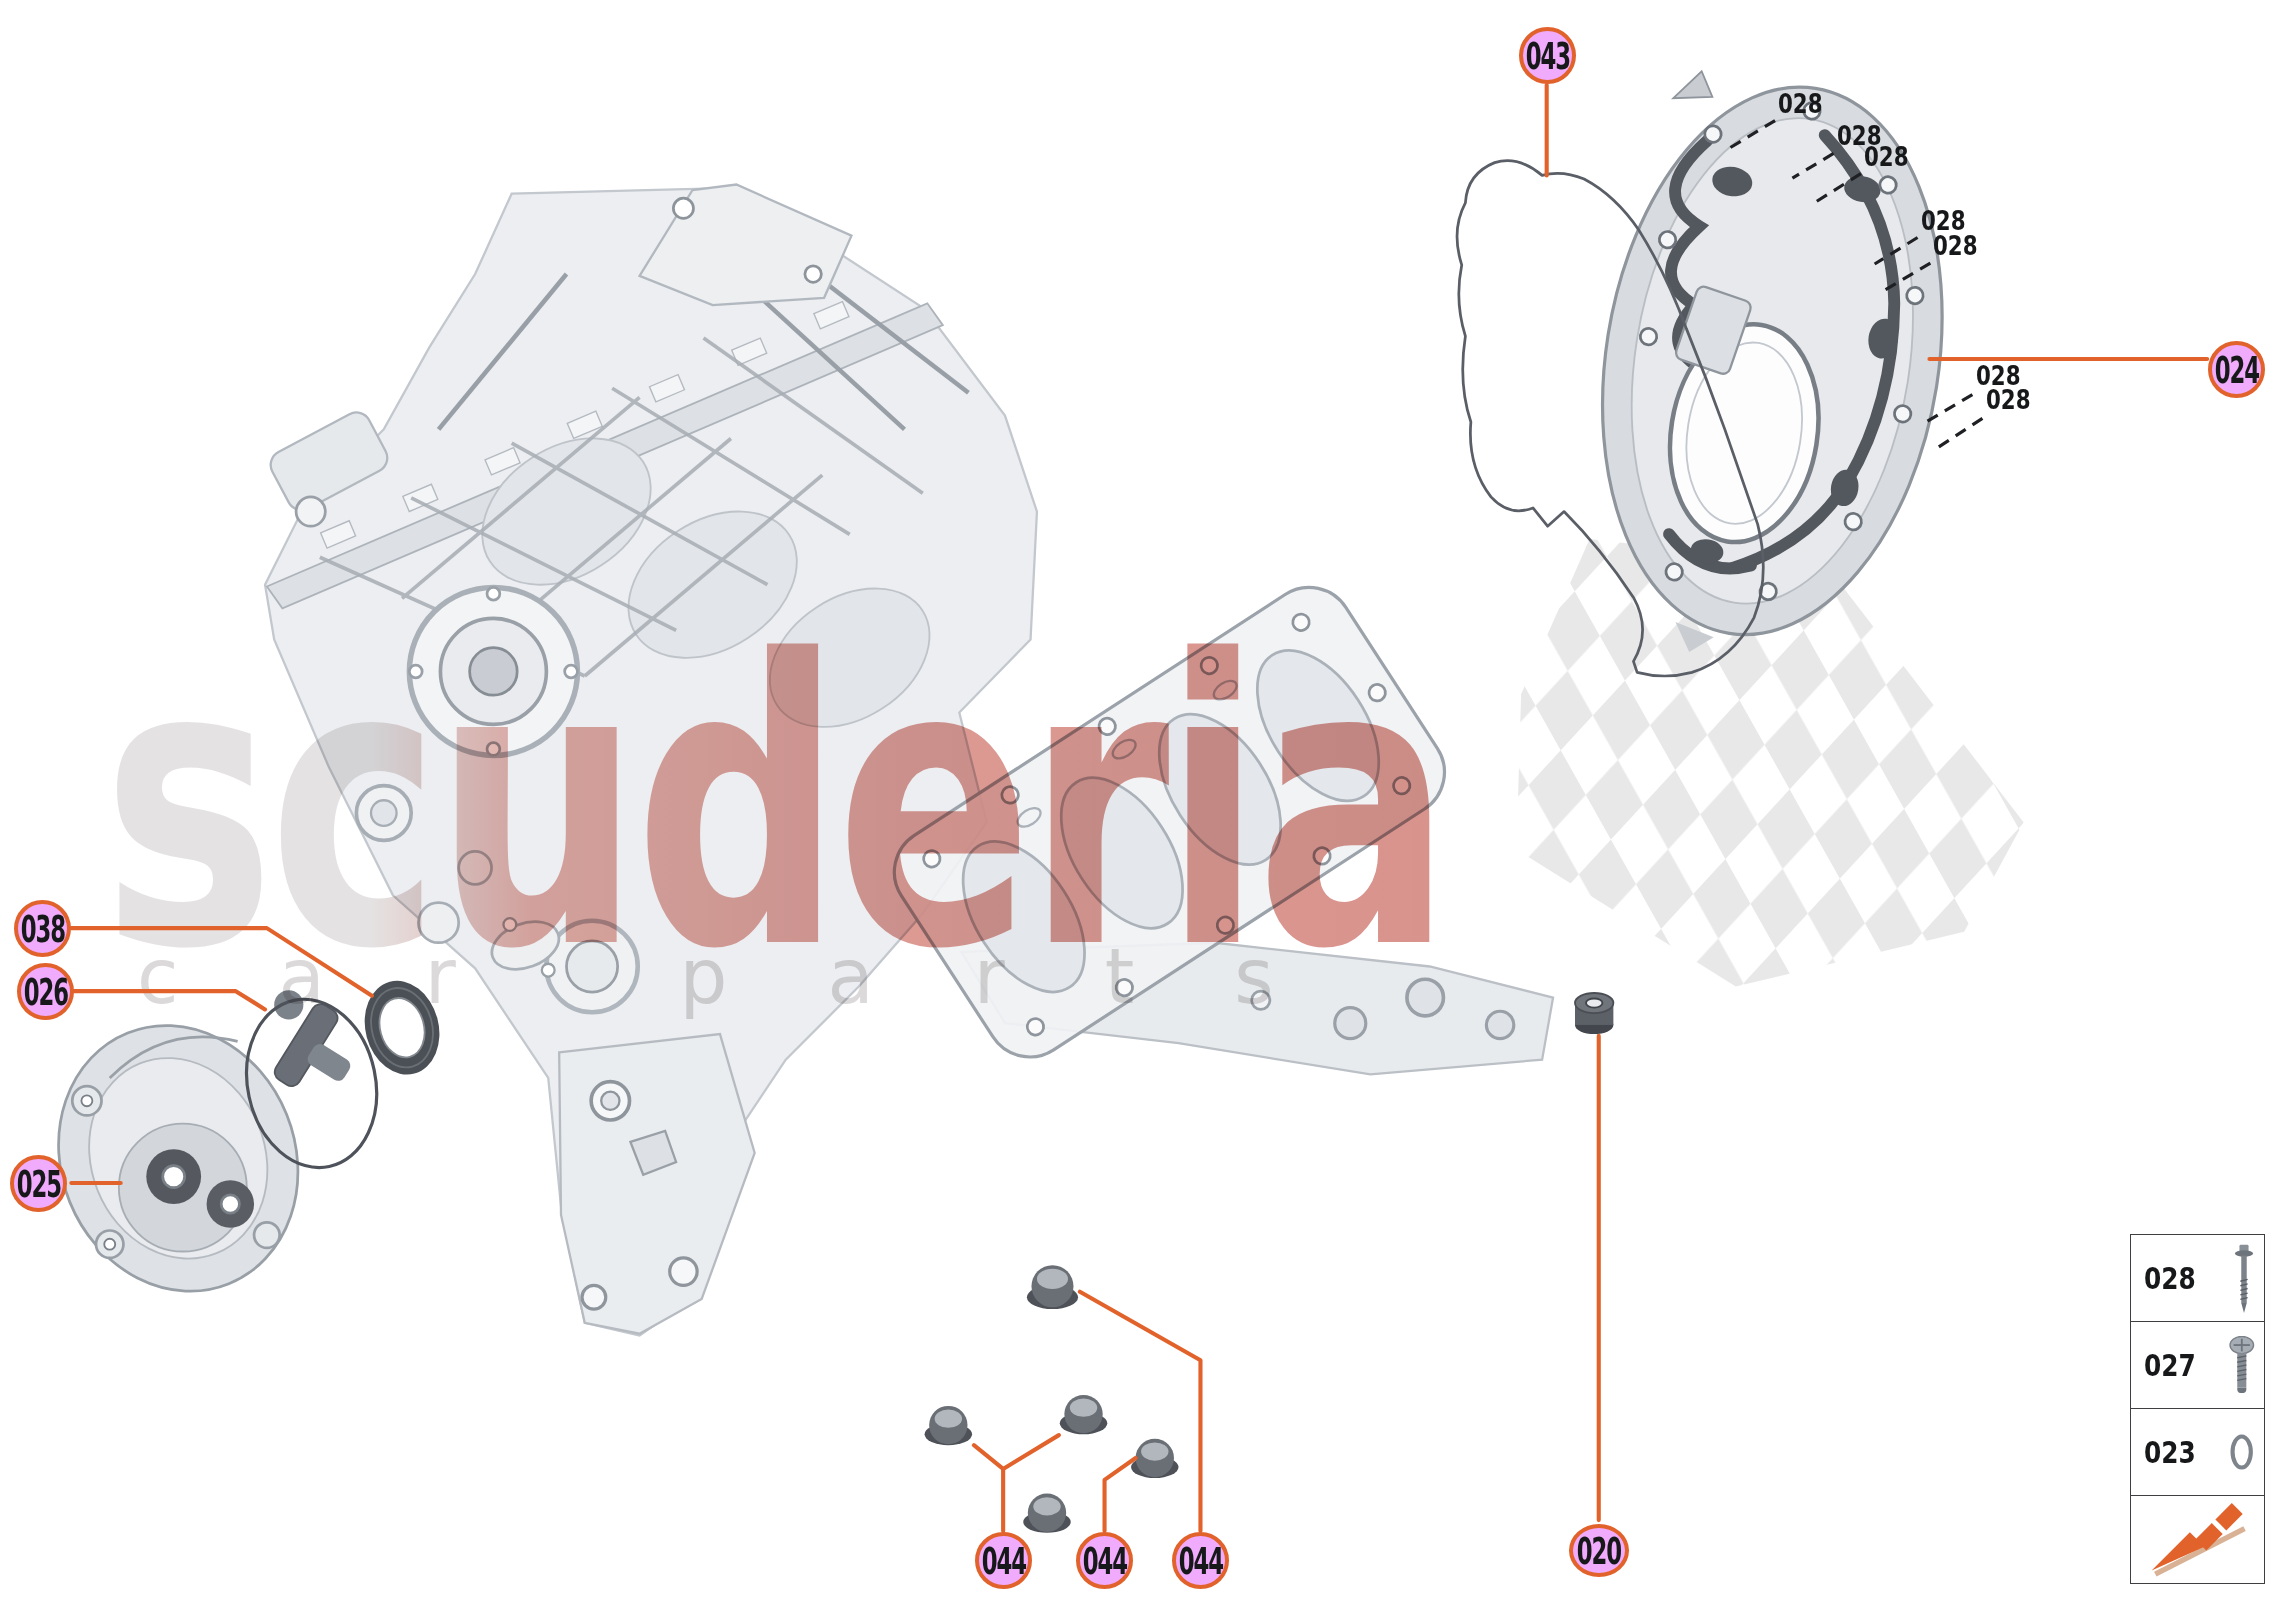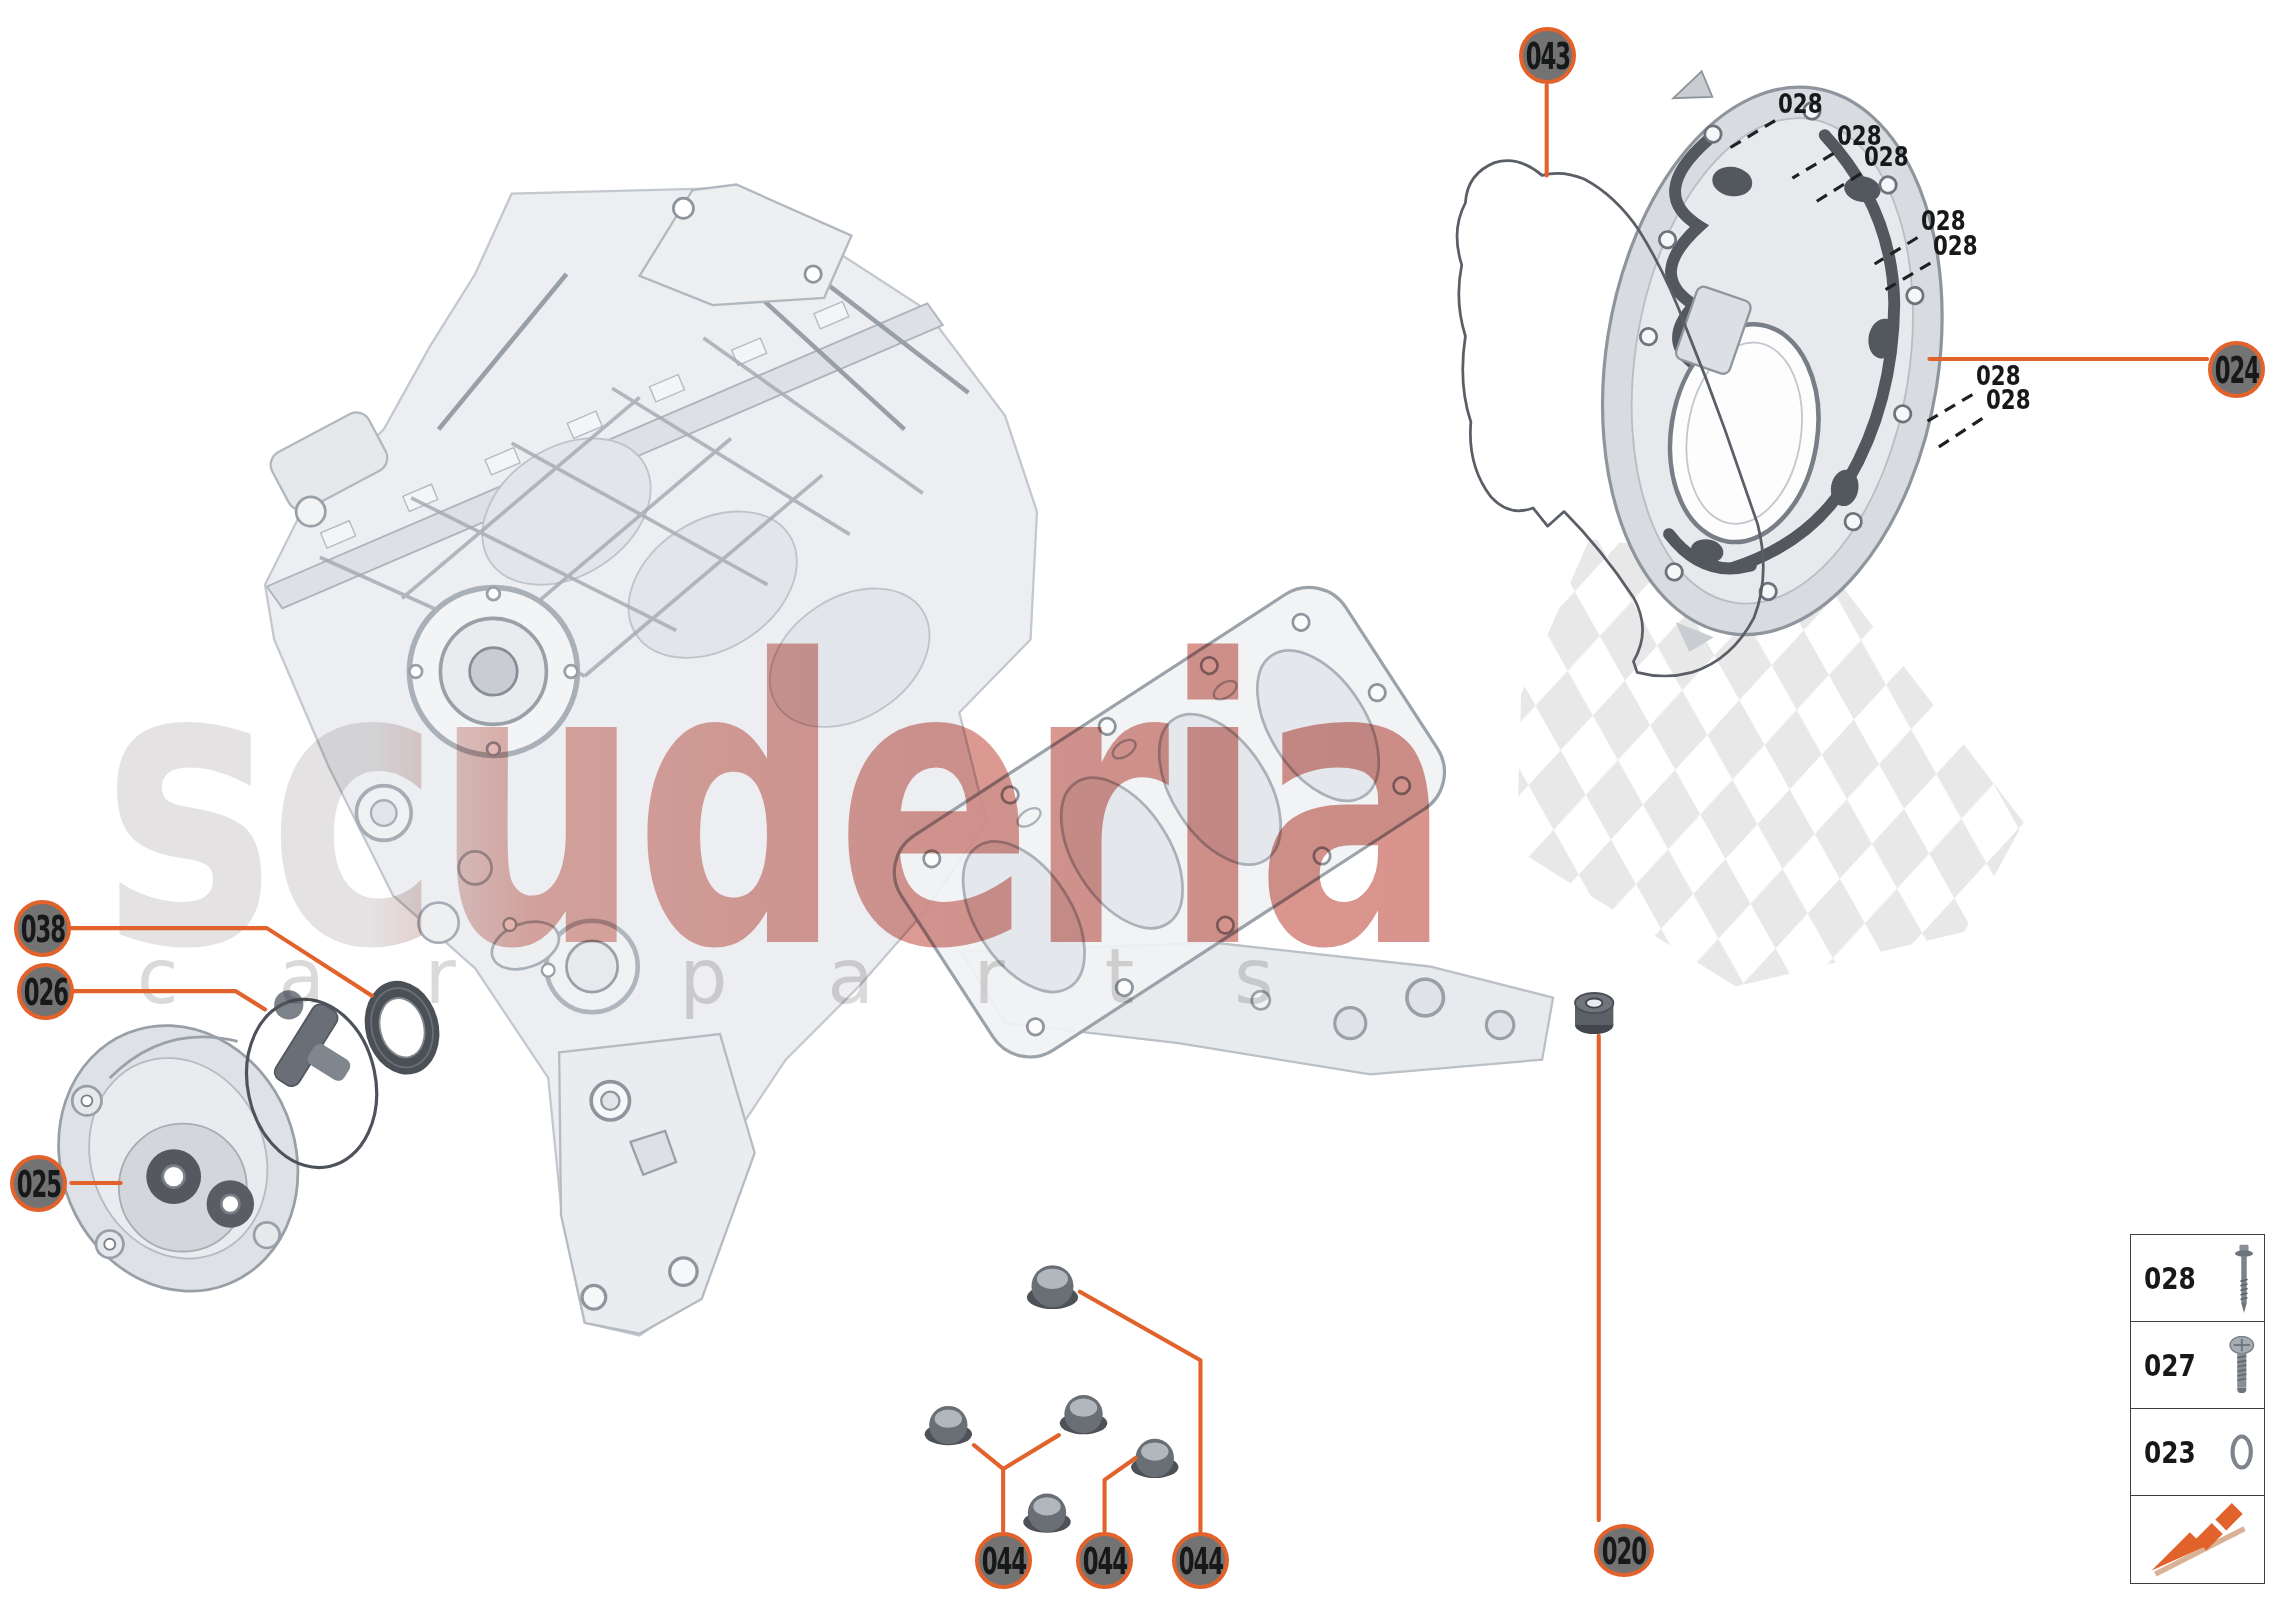--- a/index.html
+++ b/index.html
@@ -16,24 +16,24 @@
   .wm{position:absolute;mix-blend-mode:multiply;white-space:nowrap;z-index:20;pointer-events:none;}
   #wm1{left:102px;top:610px;font:700 393px/1 "DejaVu Sans",sans-serif;letter-spacing:-9.1px;
        transform:scaleX(.74);transform-origin:left top;
        background:linear-gradient(90deg,#E4E2E2 0%,#E4E2E2 20%,#E3ACA5 32%,#DC9A93 60%,#D8938C 100%);
        -webkit-background-clip:text;background-clip:text;color:transparent;}
   #wm2{left:137px;top:938px;font:400 77px/1 "DejaVu Sans",sans-serif;letter-spacing:102px;
        color:#DBD9D9;transform:scaleX(.98);transform-origin:left top;}
 
   
   .callout{position:absolute;width:57px;height:57px;box-sizing:border-box;border:4.6px solid var(--accent);
-           border-radius:50%;background:#737373;display:flex;align-items:center;justify-content:center;
+           border-radius:50%;background:#f0abfc;display:flex;align-items:center;justify-content:center;
            color:var(--ink);font:700 38px/1 "DejaVu Sans",sans-serif;z-index:40;cursor:pointer;}
   .callout>span{display:inline-block;transform:scaleX(.6);letter-spacing:-1.8px;}
-  .callout.oval{width:60px;height:53px;margin-left:25px;}
+  .callout.oval{width:60px;height:53px;}
 
   
   .flabel{position:absolute;font:700 27.4px/1 "DejaVu Sans",sans-serif;color:var(--ink);
           transform:scaleX(.78);transform-origin:left top;z-index:34;}
 
   
   #legend{position:absolute;left:2130px;top:1234px;width:135px;box-sizing:border-box;
           border:1.8px solid #3F3F41;background:#fff;z-index:45;}
   #legend .lrow{height:87px;box-sizing:border-box;border-bottom:1.8px solid #3F3F41;
           display:flex;align-items:center;justify-content:space-between;padding:0 9.1px 0 12.8px;}

